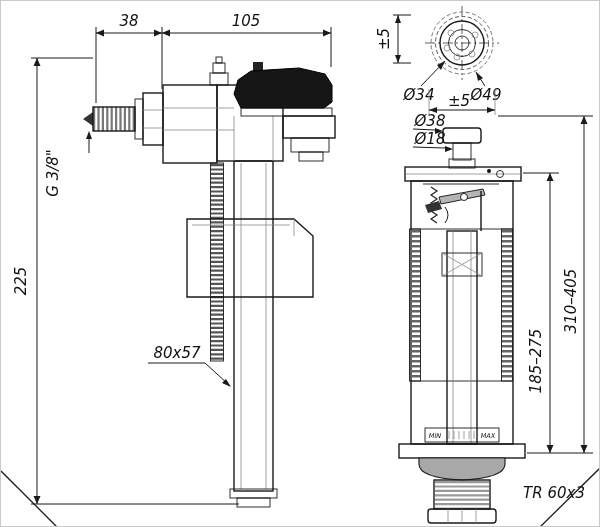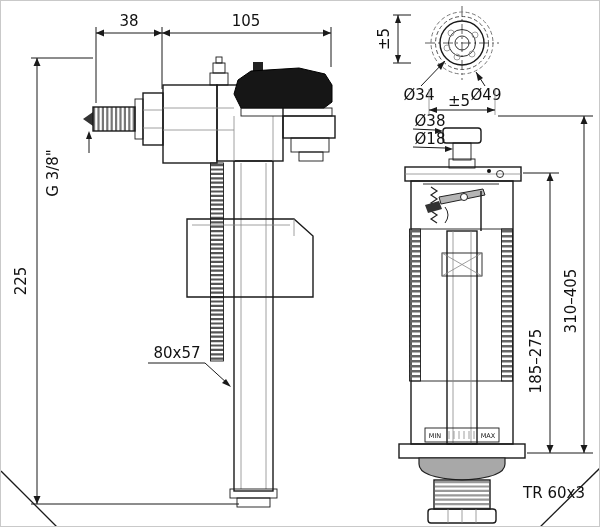--- a/index.html
+++ b/index.html
@@ -4,20 +4,21 @@
 <style>
   html,body{margin:0;padding:0;background:#fff;}
   .stage{
     position:relative;
     width:600px;height:527px;
     background:#ffffff;
     border:1px solid #c9c9c9;
     box-sizing:border-box;
     overflow:hidden;
     font-family:"DejaVu Sans", sans-serif;
+    font-style:italic;
   }
   svg{position:absolute;left:0;top:0;}
   svg text{font-family:"DejaVu Sans", sans-serif; fill:#111;}
   .dim{font-size:15px;}
   .dimsmall{font-size:6.5px; fill:#111;}
   .outline{stroke:#1a1a1a; stroke-width:1.4; fill:none;}
   .thin{stroke:#1a1a1a; stroke-width:0.9; fill:none;}
   .hair{stroke:#888; stroke-width:0.8; fill:none;}
   .dimline{stroke:#1a1a1a; stroke-width:1; fill:none;}
   .arrow{fill:#1a1a1a; stroke:none;}

